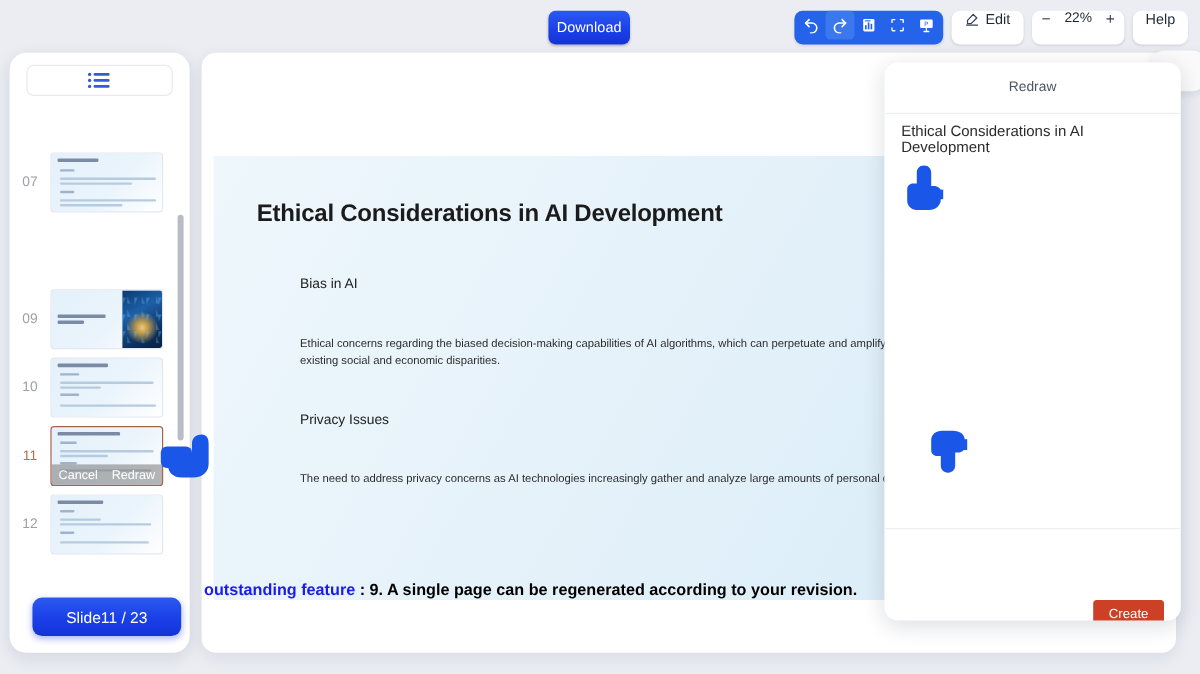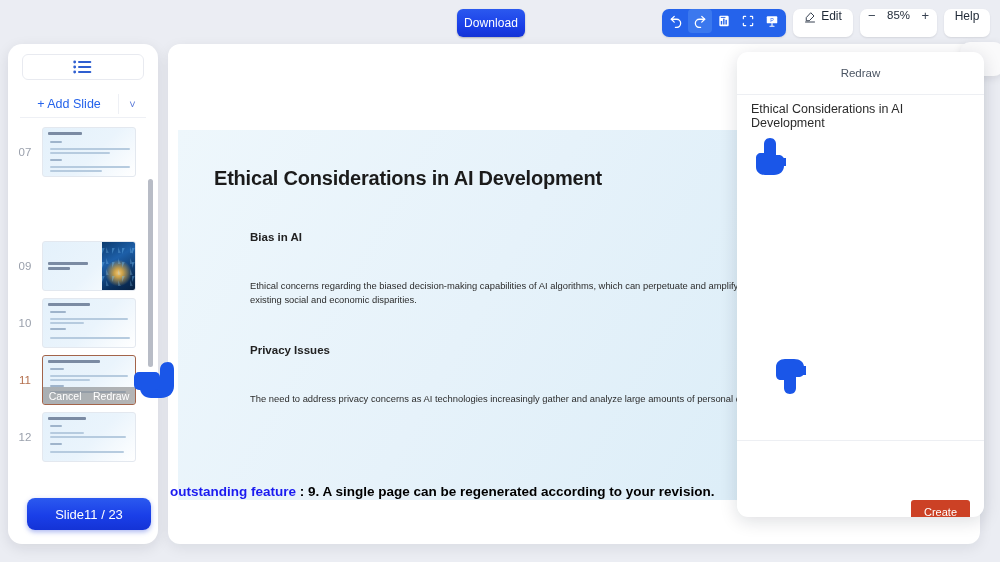--- a/index.html
+++ b/index.html
@@ -128,21 +128,21 @@
   }
   #slide-canvas {
     position: absolute; left: 10px; top: 86px; width: 792px; height: 370px;
     background: linear-gradient(120deg,#eef7fc 0%,#e6f2fa 40%,#ddeef8 75%,#e9f4fb 100%);
   }
   #slide-title {
     position: absolute; left: 36px; top: 37px;
     font-size: 20px; font-weight: bold; color: #1b1b1b; letter-spacing: -.2px;
   }
   .sec-head {
-    position: absolute; left: 72px; font-size: 11.5px; font-weight: bold; color: #222;
+    position: absolute; left: 72px; font-size: 11.5px; font-weight: normal; color: #222;
   }
   .sec-body {
     position: absolute; left: 72px; width: 520px;
     font-size: 9.4px; color: #2c2c2c; line-height: 1.45;
   }
 
   #caption {
     position: absolute; left: 170px; top: 484px; font-size: 13.5px;
     font-weight: bold; color: #000; white-space: nowrap;
   }
@@ -240,21 +240,21 @@
         <svg width="12" height="12" viewBox="0 0 24 24" fill="none" stroke="#374151" stroke-width="2" stroke-linecap="round" stroke-linejoin="round">
           <path d="M14 4l6 6-9.5 9.5H4.5V14z"></path>
             <path d="M3 22h18"></path>
         </svg>
       </span>
       <span class="lbl">Edit</span>
     </div>
 
     <div id="zoom-group" class="tb-group">
       <span class="zbtn">−</span>
-      <span class="zval">85%</span>
+      <span class="zval">22%</span>
       <span class="zbtn">+</span>
     </div>
 
     <div id="help-group" class="tb-group">
       <span class="lbl">Help</span>
     </div>
   </div>
 
   <div id="canvas-wrap">
     <div id="slide-canvas">
@@ -278,24 +278,20 @@
       <svg width="20" height="14" viewBox="0 0 24 16" fill="#2f5fd0">
         <circle cx="2" cy="2" r="1.7"></circle>
           <rect x="6" y="0.7" width="16" height="2.6" rx="1.2"></rect>
         <circle cx="2" cy="8" r="1.7"></circle>
           <rect x="6" y="6.7" width="16" height="2.6" rx="1.2"></rect>
         <circle cx="2" cy="14" r="1.7"></circle>
           <rect x="6" y="12.7" width="16" height="2.6" rx="1.2"></rect>
       </svg>
     </div>
 
-    <div id="addslide-row">
-      <div id="add-slide">+ Add Slide</div>
-      <div id="add-caret">˅</div>
-    </div>
 
     <div id="slides">
 
       <div class="slide-row" style="top:0px">
         <span class="slide-num">07</span>
         <div class="thumb">
           <div class="th-title" style="width:34px"></div>
           <div class="th-dash" style="top:13px;width:12px"></div>
           <div class="th-line" style="top:20px;width:80px"></div>
           <div class="th-line" style="top:24px;width:60px"></div>

